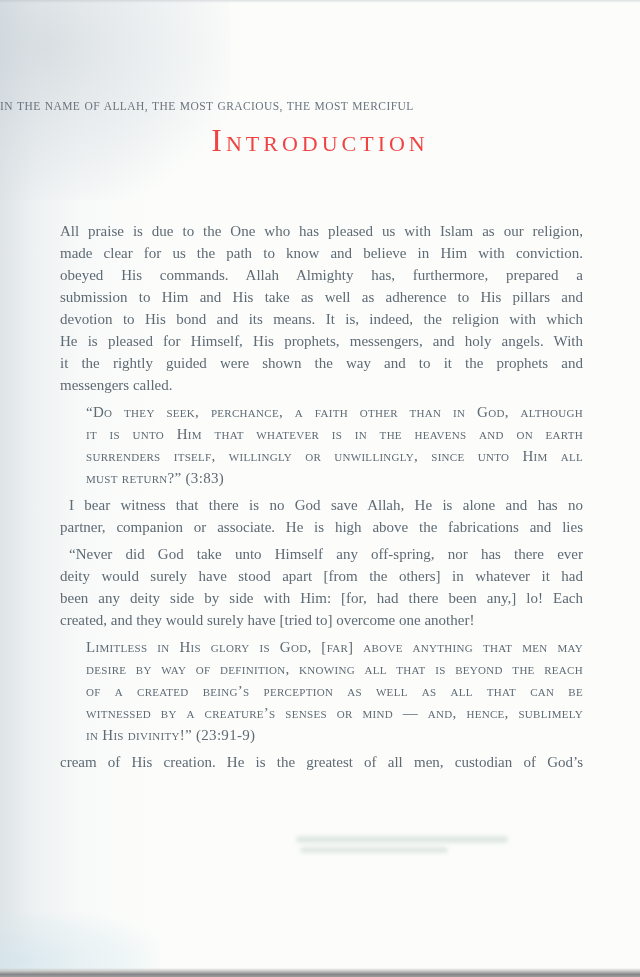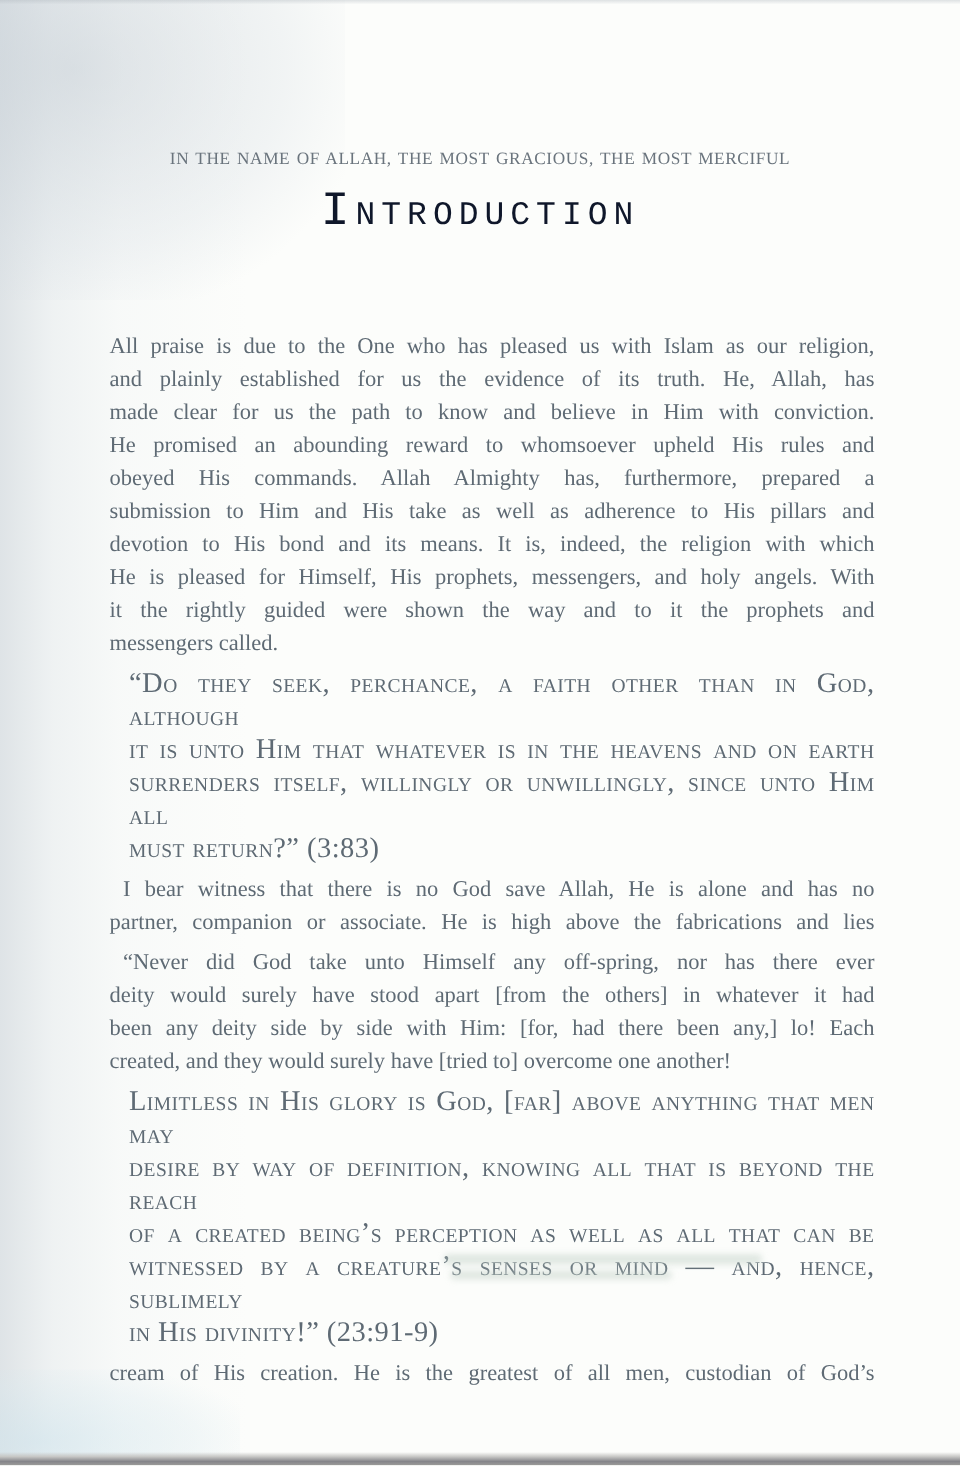--- a/index.html
+++ b/index.html
@@ -44,50 +44,49 @@
   .showthrough{
     position:absolute;background:#c3d2c8;opacity:0.5;
     filter:blur(2px);border-radius:3px;pointer-events:none;
   }
   .ghost1{left:296px;top:836px;width:212px;height:7px;}
   .ghost2{left:300px;top:847px;width:148px;height:6px;}
 
   
   .bismillah{
     position:absolute;top:100px;left:0;right:0;
-    text-align:center;
+    text-align:left;
     font-size:11.5px;letter-spacing:0.4px;word-spacing:1px;
     color:#6a747d;
   }
   .page-title{
     position:absolute;top:122px;left:0;right:0;
     text-align:center;
     font-variant:small-caps;
     font-size:32px;letter-spacing:4px;
-    color:#0f172a;
-    font-family:Liberation Mono, monospace;
+    color:#ef4444;
   }
 
   
   .body-text{
     position:absolute;top:220px;left:58px;width:525px;
     font-size:15px;line-height:22px;
     color:#5e6a74;
   }
-  .para{margin:0 0 5px 15px;}
+  .para{margin:0 0 5px 2px;}
   .quote{margin:3px 0 5px 0;padding-left:28px;}
   .line{
     text-align:justify;
     text-align-last:justify;
   }
   .line.end{text-align-last:left;}
   .line.indent{text-indent:9px;}
   .quote .line{
     font-variant:small-caps;
-    font-size:19px;
+    font-size:15px;
     letter-spacing:0.3px;
     line-height:22px;
   }
 </style>
 </head>
 <body>
 
 <div class="sheet">
 
   <div class="left-edge-shadow"></div>
@@ -95,23 +94,21 @@
   <div class="top-edge"></div>
   <div class="bottomleft-tint"></div>
 
   <div class="bismillah">IN THE NAME OF ALLAH, THE MOST GRACIOUS, THE MOST MERCIFUL</div>
   <div class="page-title">Introduction</div>
 
   <div class="body-text">
 
     <div class="para">
       <div class="line">All praise is due to the One who has pleased us with Islam as our religion,</div>
-      <div class="line">and plainly established for us the evidence of its truth. He, Allah, has</div>
       <div class="line">made clear for us the path to know and believe in Him with conviction.</div>
-      <div class="line">He promised an abounding reward to whomsoever upheld His rules and</div>
       <div class="line">obeyed His commands. Allah Almighty has, furthermore, prepared a</div>
       <div class="line">submission to Him and His take as well as adherence to His pillars and</div>
       <div class="line">devotion to His bond and its means. It is, indeed, the religion with which</div>
       <div class="line">He is pleased for Himself, His prophets, messengers, and holy angels. With</div>
       <div class="line">it the rightly guided were shown the way and to it the prophets and</div>
       <div class="line end">messengers called.</div>
     </div>
 
     <div class="quote">
       <div class="line">“Do they seek, perchance, a faith other than in God, although</div>

